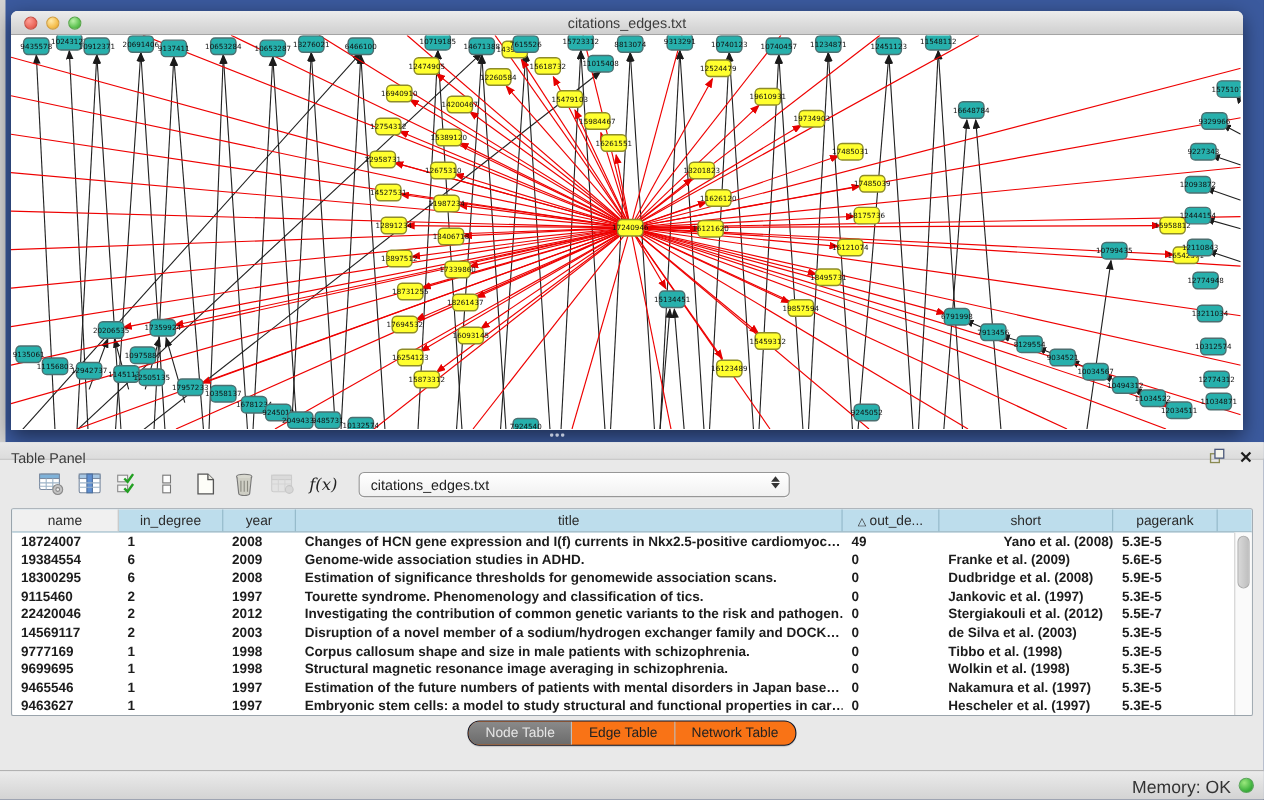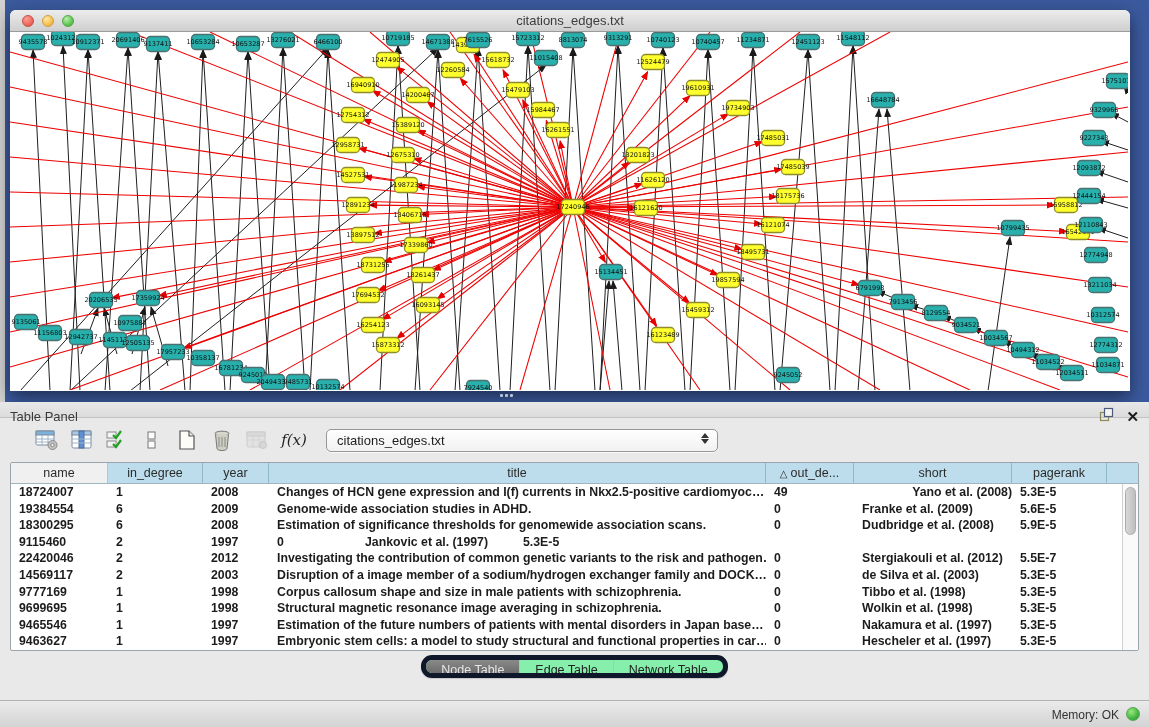--- a/index.html
+++ b/index.html
@@ -54,28 +54,28 @@
     border-right:1px solid #92b7c8;overflow:hidden;white-space:nowrap;flex:0 0 auto;}
   .th.grey{background:#f0f0f0;border-right:1px solid #c2c2c2;}
   .th .sort{font-size:10px;margin-right:3px;}
   .tbody{position:absolute;left:0;top:21px;right:16px;bottom:0;overflow:hidden;font-weight:bold;}
   .tr{display:flex;height:16.6px;line-height:16.5px;}
   .td{font-size:12.3px;color:#1c1c1c;padding-left:8px;white-space:nowrap;overflow:hidden;flex:0 0 auto;}
   .vscroll{position:absolute;right:0;top:21px;bottom:0;width:16px;background:#fafafa;border-left:1px solid #d0d0d0;}
   .vthumb{position:absolute;left:2px;top:3px;width:11px;height:48px;border-radius:6px;
     background:linear-gradient(90deg,#d8d8d8,#bfbfbf);border:1px solid #ababab;}
   .tabs-row{display:flex;justify-content:center;margin-top:4px;height:23px;}
-  .segmented{display:flex;border:5px solid #0f172a;border-radius:11px;overflow:hidden;background:#86efac;
+  .segmented{display:flex;border:1px solid #0f172a;border-radius:11px;overflow:hidden;background:#f97316;
     box-shadow:0 1px 1px rgba(0,0,0,.15);}
   .seg{padding:0 15px;font-size:12.5px;color:#222;line-height:21px;border-left:1px solid #bdbdbd;cursor:default;}
   .seg:first-child{border-left:none;}
   .seg.sel{background:linear-gradient(#8a8a8a,#6b6b6b);color:#e6e6e6;border-left:none;}
   .status-bar{position:absolute;left:0;bottom:0;width:1149px;height:27px;
     background:linear-gradient(#ebebeb,#d3d3d3);border-top:1px solid #b2b2b2;}
-  .mem{position:absolute;right:30px;top:7px;font-size:12px;color:#333;}
+  .mem{position:absolute;right:30px;top:7px;font-size:16px;color:#333;}
   .mem-dot{position:absolute;right:9px;top:6px;width:14px;height:14px;border-radius:50%;
     background:radial-gradient(circle at 35% 30%,#9be87d,#3cb13c 65%,#2c8f2c);border:1px solid #5aa55a;}
 </style>
 </head>
 <body>
 
 <div class="screen">
 
   <div class="desktop">
     <div class="left-sliver"></div>
@@ -776,38 +776,39 @@
             <div class="td" style="width: 66px;">2008</div>
             <div class="td" style="width: 497px;">Estimation of significance thresholds for genomewide association scans.</div>
             <div class="td" style="width: 88px;">0</div>
             <div class="td" style="width: 158px;">Dudbridge et al. (2008)</div>
             <div class="td" style="width: 95px;">5.9E-5</div>
           </div>
           <div class="tr">
             <div class="td" style="width: 97px;">9115460</div>
             <div class="td" style="width: 95px;">2</div>
             <div class="td" style="width: 66px;">1997</div>
+            <div class="td" style="width: 497px;">Tourette syndrome. Phenomenology and classification of tics.</div>
             <div class="td" style="width: 88px;">0</div>
             <div class="td" style="width: 158px;">Jankovic et al. (1997)</div>
             <div class="td" style="width: 95px;">5.3E-5</div>
           </div>
           <div class="tr">
             <div class="td" style="width: 97px;">22420046</div>
             <div class="td" style="width: 95px;">2</div>
             <div class="td" style="width: 66px;">2012</div>
             <div class="td" style="width: 497px;">Investigating the contribution of common genetic variants to the risk and pathogen…</div>
             <div class="td" style="width: 88px;">0</div>
             <div class="td" style="width: 158px;">Stergiakouli et al. (2012)</div>
             <div class="td" style="width: 95px;">5.5E-7</div>
           </div>
           <div class="tr">
             <div class="td" style="width: 97px;">14569117</div>
             <div class="td" style="width: 95px;">2</div>
             <div class="td" style="width: 66px;">2003</div>
-            <div class="td" style="width: 497px;">Disruption of a image member of a sodium/hydrogen exchanger family and DOCK…</div>
+            <div class="td" style="width: 497px;">Disruption of a novel member of a sodium/hydrogen exchanger family and DOCK…</div>
             <div class="td" style="width: 88px;">0</div>
             <div class="td" style="width: 158px;">de Silva et al. (2003)</div>
             <div class="td" style="width: 95px;">5.3E-5</div>
           </div>
           <div class="tr">
             <div class="td" style="width: 97px;">9777169</div>
             <div class="td" style="width: 95px;">1</div>
             <div class="td" style="width: 66px;">1998</div>
             <div class="td" style="width: 497px;">Corpus callosum shape and size in male patients with schizophrenia.</div>
             <div class="td" style="width: 88px;">0</div>

